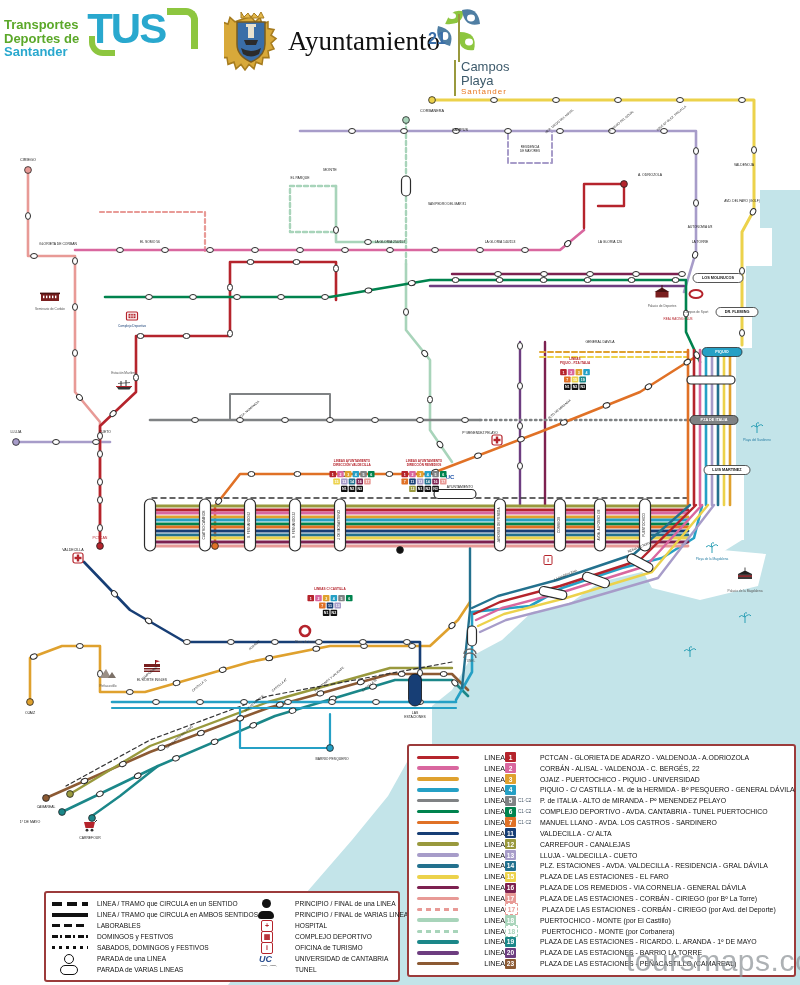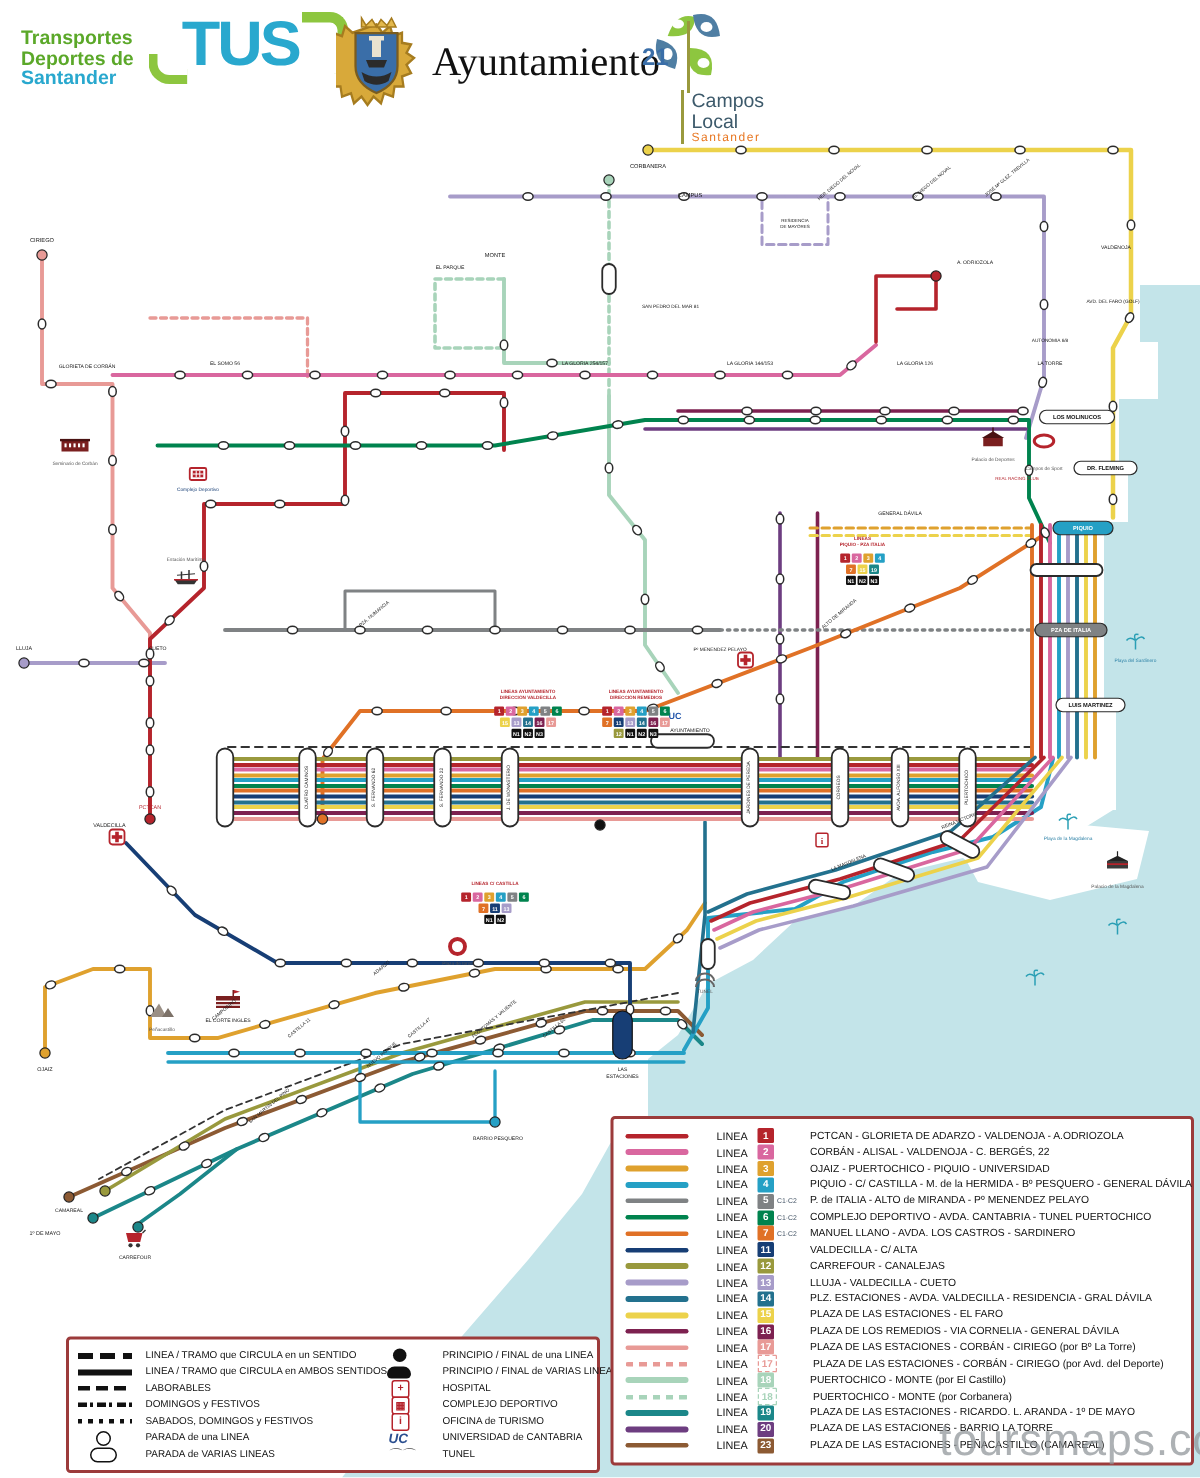--- a/index.html
+++ b/index.html
@@ -1,26 +1,26 @@
 <!DOCTYPE html>
 <html><head>
 <meta charset="utf-8">
 <style>
   html,body{margin:0;padding:0;}
   body{width:800px;height:985px;position:relative;background:#ffffff;font-family:"Liberation Sans",sans-serif;overflow:hidden;}
   #stage{position:absolute;inset:0;width:800px;height:985px;}
   #map{position:absolute;left:0;top:0;width:800px;height:985px;}
   
   .header{position:absolute;left:0;top:0;width:800px;height:92px;z-index:5;}
-  .tus-logo{position:absolute;left:14px;top:8px;display:flex;align-items:flex-start;}
+  .tus-logo{position:absolute;left:4px;top:8px;display:flex;align-items:flex-start;}
   .tus-words{display:flex;flex-direction:column;line-height:1.05;margin-top:10px;}
   .tus-words .w1,.tus-words .w2{color:#5ba829;font-weight:bold;font-size:13px;}
   .tus-words .w3{color:#29a8ce;font-weight:bold;font-size:13px;}
   .tus-mark{position:relative;margin-left:8px;}
-  .tus-text{color:#29a8ce;font-weight:bold;font-size:42px;letter-spacing:-2px;line-height:1;margin-left:24px;}
+  .tus-text{color:#29a8ce;font-weight:bold;font-size:42px;letter-spacing:-2px;line-height:1;}
   .tus-bracket{display:inline-block;width:24px;height:34px;border-top:7px solid #8dc63f;border-right:7px solid #8dc63f;border-radius:0 12px 0 0;margin-left:2px;vertical-align:top;}
   .tus-hook{position:absolute;left:2px;top:28px;width:20px;height:14px;border-bottom:6px solid #8dc63f;border-left:6px solid #8dc63f;border-radius:0 0 0 14px;}
   .ayto{position:absolute;left:224px;top:6px;display:flex;align-items:center;}
   .ayto-text{margin-left:10px;font-family:"Liberation Serif",serif;color:#111;font-size:27px;line-height:1.05;}
   .agenda{position:absolute;left:428px;top:4px;width:110px;}
   .agenda-txt{position:absolute;left:26px;top:56px;border-left:2px solid #99993d;padding-left:5px;}
   .agenda-a,.agenda-l{color:#3d5a6b;font-size:13px;line-height:1.05;}
   .agenda-s{color:#e87722;font-size:8px;letter-spacing:1px;}
   .agenda-21{position:absolute;left:0px;top:26px;color:#3a6ea8;font-weight:bold;font-size:16px;}
   
@@ -41,21 +41,21 @@
   .s-capsule{width:16px;height:8px;border:1.6px solid #111;border-radius:5px;margin-left:8px;}
   .s-dot{width:9px;height:9px;background:#111;border-radius:50%;margin-left:12px;}
   .s-capsfill{width:16px;height:8px;background:#111;border-radius:5px 5px 3px 3px;margin-left:8px;}
   .s-box{width:10px;height:10px;border:1.2px solid #b5242c;border-radius:2px;color:#b5242c;font-weight:bold;font-size:7px;display:flex;align-items:center;justify-content:center;margin-left:11px;background:#fff;}
   .s-uc{margin-left:9px;color:#2a4e8f;font-weight:bold;font-style:italic;font-size:9px;}
   .s-tunnel{margin-left:9px;color:#555;font-size:10px;letter-spacing:-1px;}
   #legend-lines{left:407px;top:744px;width:389px;height:233px;padding:6px 8px;display:flex;flex-direction:column;justify-content:space-between;}
   .ll-row{display:flex;align-items:center;height:10.6px;}
   .ll-swatch{width:42px;height:3.5px;flex:none;border-radius:2px;}
   .ll-swatch.dashed{height:3px;}
-  .ll-linea{font-size:7.2px;color:#111;width:34px;text-align:center;margin-left:12px;flex:none;}
+  .ll-linea{font-size:7.2px;color:#111;width:34px;text-align:right;margin-left:12px;flex:none;}
   .ll-badge{width:11px;height:10px;flex:none;border-radius:1px;color:#fff;font-size:6.6px;font-weight:bold;display:flex;align-items:center;justify-content:center;}
   .ll-badge.outline{background:#fff !important;}
   .ll-c12{font-size:4.6px;color:#456;margin-left:2px;flex:none;width:14px;}
   .ll-c12.off{visibility:hidden;}
   .ll-desc{font-size:6.9px;color:#111;margin-left:8px;white-space:nowrap;}
   
   .watermark{position:absolute;left:626px;top:944px;z-index:9;font-size:30px;color:#8e9498;opacity:.72;letter-spacing:.5px;}
 </style>
 </head>
 <body>
@@ -630,21 +630,21 @@
           <ellipse cx="43" cy="14" rx="4" ry="3.4" fill="#fff"></ellipse>
           <ellipse cx="17" cy="32" rx="3.4" ry="4" fill="#fff"></ellipse>
           <ellipse cx="41" cy="38" rx="4" ry="3.4" fill="#fff"></ellipse>
           <rect x="28" y="2" width="34" height="0" fill="none"></rect>
           <rect x="30" y="10" width="2" height="48" fill="#99993d"></rect>
         </g>
       </svg>
       <span class="agenda-21">21</span>
       <div class="agenda-txt">
         <div class="agenda-a">Campos</div>
-        <div class="agenda-l">Local</div>
+        <div class="agenda-l">Playa</div>
         <div class="agenda-s">Santander</div>
       </div>
     </div>
   </div>
 
   <div id="legend-symbols" class="legend-box">
     <div class="lg-col c1">
         <div class="lg-row">
           <span class="lg-sym">
             <span class="s-dashbold"></span>

